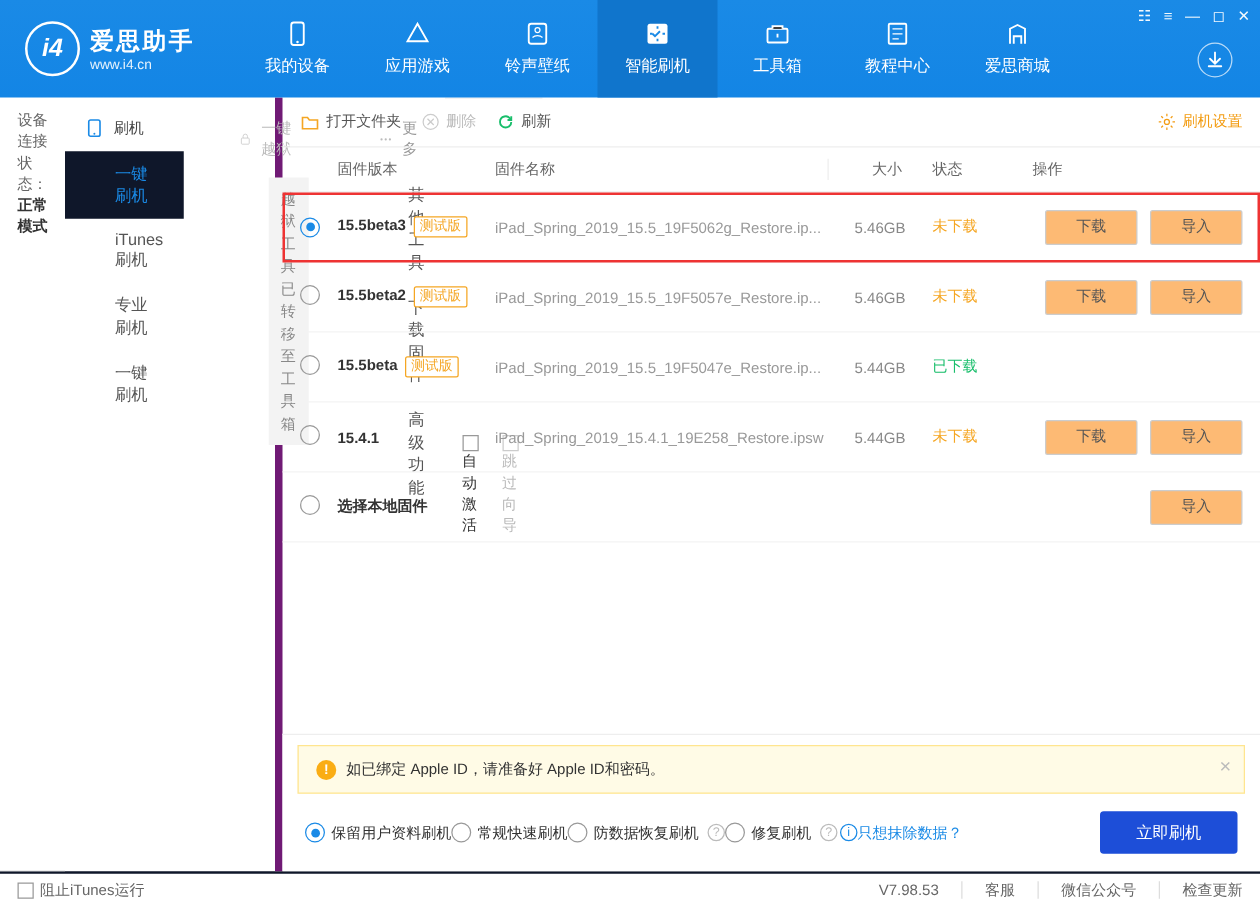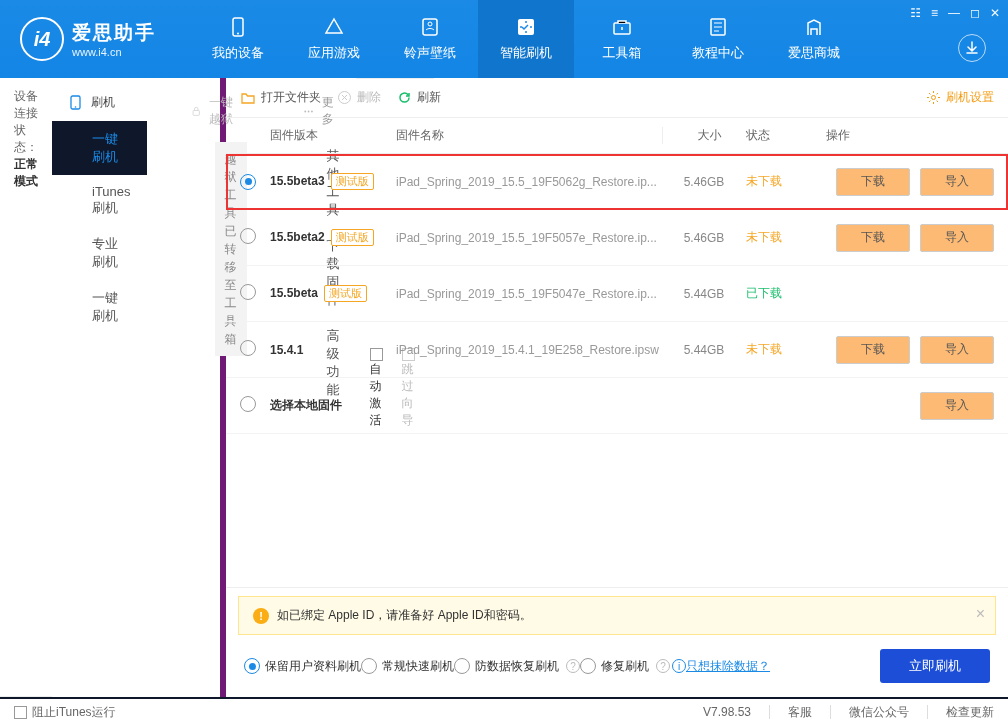--- a/index.html
+++ b/index.html
@@ -57,21 +57,21 @@
 .fname{color:#999}
 .status-nd{color:#f5a623}
 .status-dl{color:#19be6b}
 .btn{width:74px;height:28px;border:1px solid #ccc;background:#fdba74;color:#555;cursor:pointer;margin-left:10px;border-radius:2px}
 .warning-bar{background:#fffbe6;border:1px solid #ffe58f;padding:10px 14px;display:flex;align-items:center;gap:8px;margin:8px 12px 0;position:relative}
 .warn-ic{width:16px;height:16px;background:#faad14;border-radius:50%;color:#fff;display:flex;align-items:center;justify-content:center;font-weight:bold;font-size:11px}
 .warn-close{position:absolute;right:10px;top:8px;color:#bbb;cursor:pointer;font-size:16px}
 .mode-bar{display:flex;align-items:center;padding:14px 18px;}
 .mode-item{display:flex;align-items:center;gap:5px;cursor:pointer}
 .help-ic{width:14px;height:14px;border:1px solid #bbb;border-radius:50%;color:#bbb;display:inline-flex;align-items:center;justify-content:center;font-size:10px;margin-left:2px}
-.erase-link{color:#1a8ae6;text-decoration:underline;cursor:pointer}
+.erase-link{color:#1a8ae6;cursor:pointer}
 .btn-primary{width:110px;height:34px;background:#1d4ed8;color:#fff;border:none;border-radius:3px;cursor:pointer;font-size:13px;margin-left:auto}
 .statusbar{height:28px;border-top:2px solid #0f172a;display:flex;align-items:center;padding:0 14px;color:#666;gap:18px}
 .statusbar .sp{flex:1}
 .bottom-area{position:absolute;bottom:0;left:0;right:0;background:#fff;border-top:1px solid #eee}
 svg{display:block}
 </style>
 </head>
 <body>
 
 <div class="titlebar">

